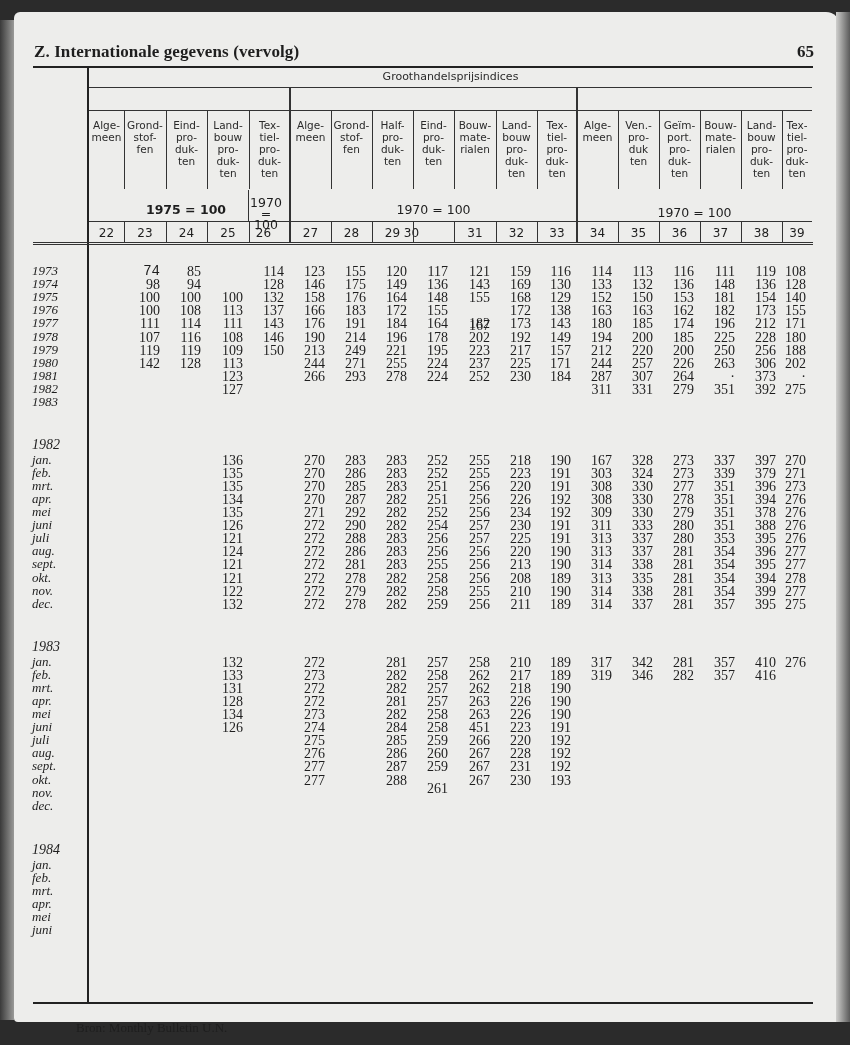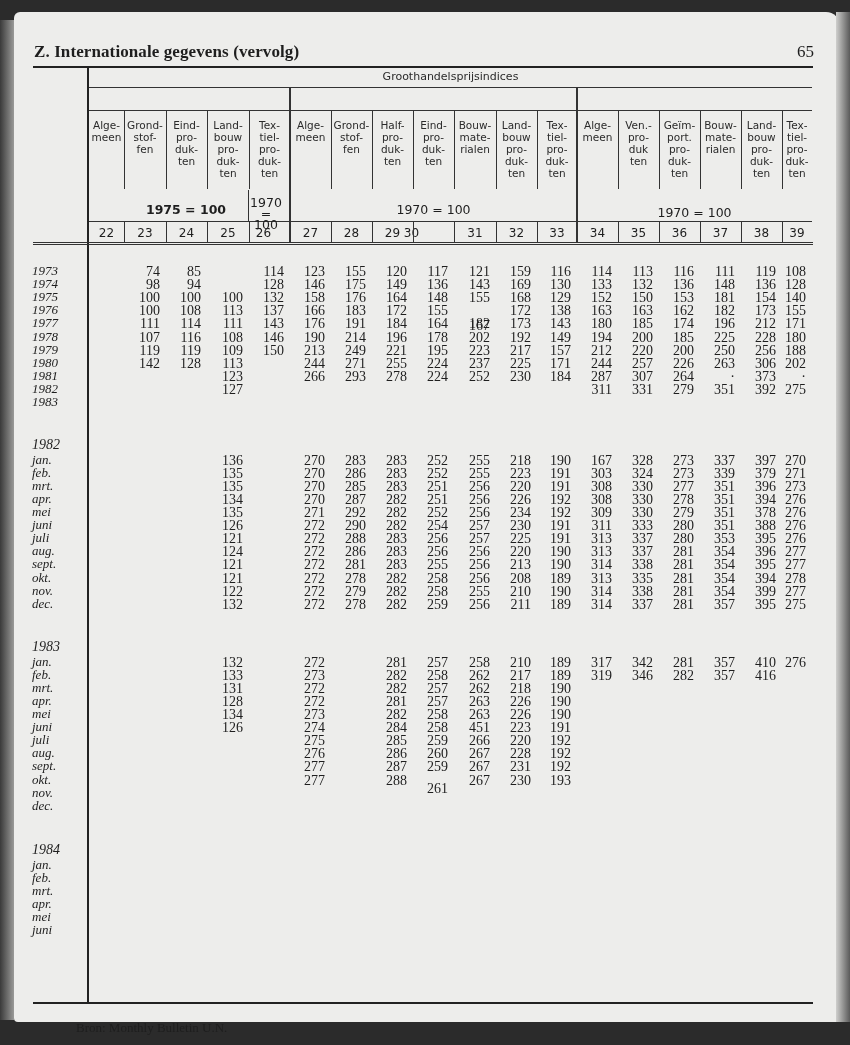--- a/index.html
+++ b/index.html
@@ -1,21 +1,21 @@
 <!DOCTYPE html>
 <html><head>
 <meta charset="utf-8">
 <style>
   html,body{margin:0;padding:0;}
   body{width:850px;height:1045px;background:#2b2b2b;position:relative;overflow:hidden;font-family:"Liberation Serif",serif;color:#1e1e1e;}
   .page{position:absolute;left:14px;top:12px;width:826px;height:1010px;background:#ededeb;border-radius:6px 14px 4px 4px;}
   .page-edge{position:absolute;right:0;top:12px;width:14px;height:1010px;background:linear-gradient(90deg,#cfcfcd,#5a5a5a);}
   .binding{position:absolute;left:0;top:20px;width:14px;height:1000px;background:linear-gradient(90deg,#3a3a3a,#9a9a98);}
   .title{position:absolute;left:34px;top:42px;font-size:17px;font-weight:bold;letter-spacing:0.1px;}
-  .pagenum{position:absolute;left:797px;top:42px;font-size:17px;font-weight:normal;text-align:center;}
+  .pagenum{position:absolute;left:797px;top:42px;font-size:17px;font-weight:bold;text-align:center;}
   .rule-top{position:absolute;left:33px;top:66px;width:780px;height:2px;background:#222;}
   .rule-bot{position:absolute;left:33px;top:1002px;width:780px;height:2px;background:#222;}
   .rowhead-line{position:absolute;left:87px;top:66px;width:2px;height:937px;background:#222;}
   .hdr{position:absolute;font-family:"DejaVu Sans",sans-serif;font-size:10.5px;line-height:12px;text-align:center;color:#2a2a2a;}
   .hline{position:absolute;height:1px;background:#333;}
   .vline{position:absolute;width:1px;background:#333;}
   .vline.thick{width:2px;}
   .colnum{position:absolute;top:226px;font-family:"DejaVu Sans",sans-serif;font-size:12px;text-align:center;}
   .base{position:absolute;font-family:"DejaVu Sans",sans-serif;font-size:12.5px;text-align:center;line-height:13px;}
   .stub{position:absolute;left:32px;font-style:italic;font-size:13px;line-height:13.1px;}
@@ -169,21 +169,21 @@
     <div class="base" style="left: 124px; top: 203px; width: 124px; font-weight: bold;">1975 = 100</div>
     <div class="base" style="left: 243px; top: 197px; width: 46px; white-space: pre-line; line-height: 11px;">1970 =
 100</div>
     <div class="base" style="left: 290px; top: 203px; width: 287px;">1970 = 100</div>
     <div class="base" style="left: 577px; top: 206px; width: 235px;">1970 = 100</div>
     <div class="vline" style="left: 248px; top: 190px; height: 32px;"></div>
   </div>
 
 <div id="body">
     <div class="stub" style="top: 264px;">1973</div>
-    <div class="cell" style="left: 126px; top: 265px;">74</div>
+    <div class="cell" style="left: 126px; top: 265px; font-family: Liberation Mono, monospace;">74</div>
     <div class="cell" style="left: 167px; top: 265px;">85</div>
     <div class="cell" style="left: 250px; top: 265px;">114</div>
     <div class="cell" style="left: 291px; top: 265px;">123</div>
     <div class="cell" style="left: 332px; top: 265px;">155</div>
     <div class="cell" style="left: 373px; top: 265px;">120</div>
     <div class="cell" style="left: 414px; top: 265px;">117</div>
     <div class="cell" style="left: 456px; top: 265px;">121</div>
     <div class="cell" style="left: 497px; top: 265px;">159</div>
     <div class="cell" style="left: 537px; top: 265px;">116</div>
     <div class="cell" style="left: 578px; top: 265px;">114</div>

